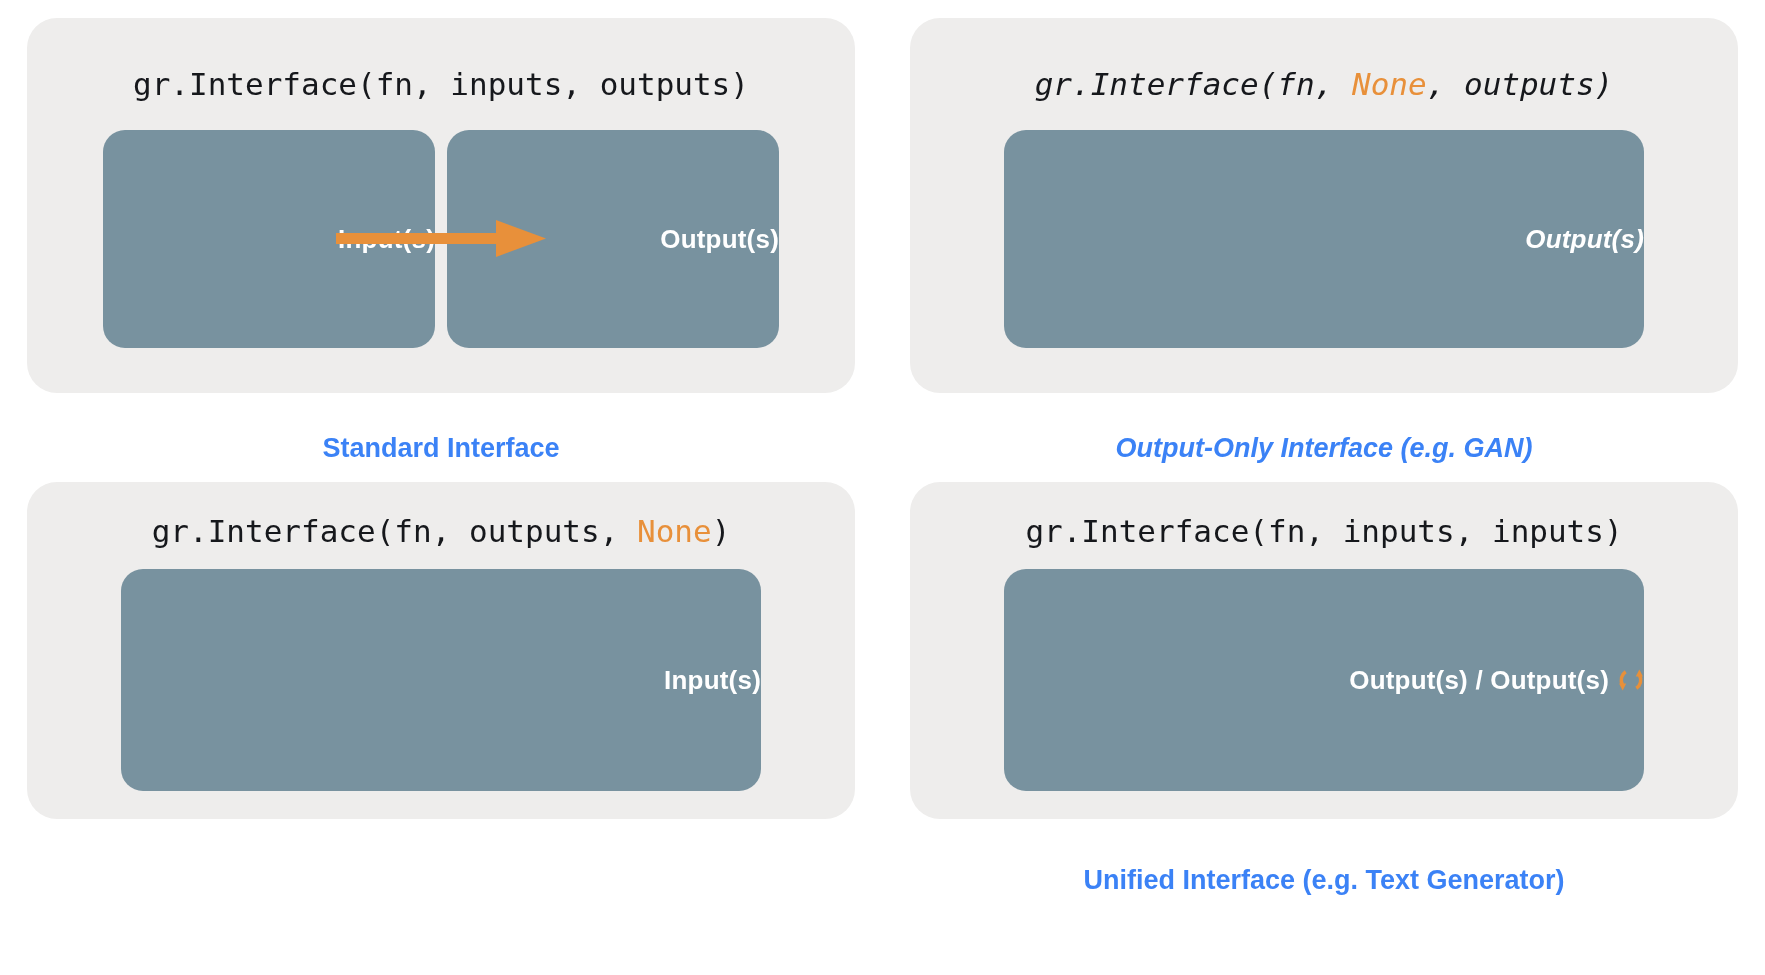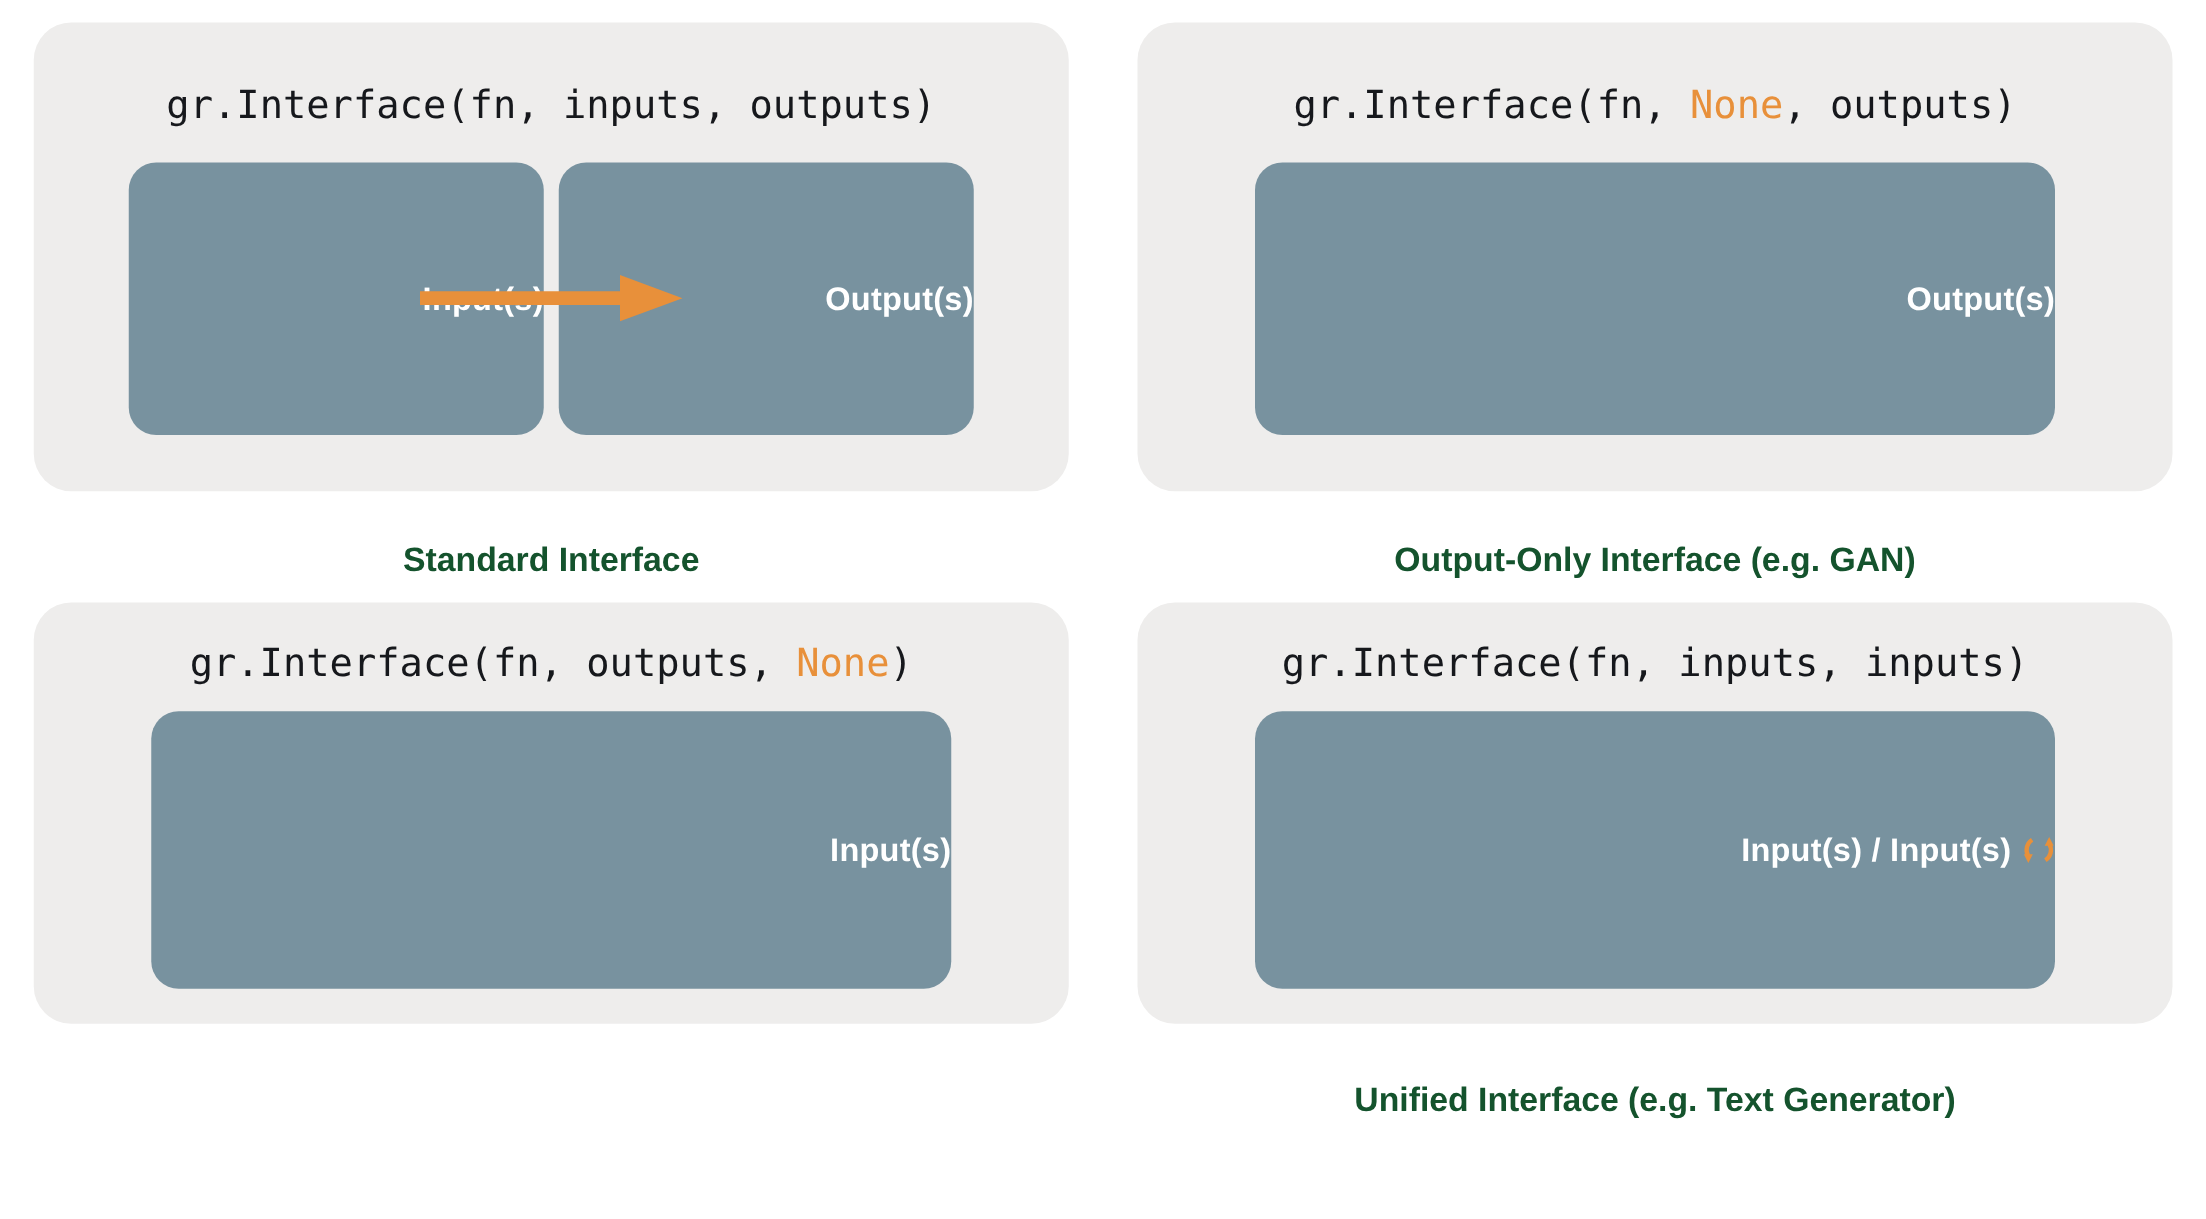--- a/index.html
+++ b/index.html
@@ -21,21 +21,21 @@
   }
 
   
   .quadrant {
     position: absolute;
     display: flex;
     flex-direction: column;
     align-items: center;
   }
   .q-tl { left: 0px;    top: 0px;   width: 882px; height: 470px; }
-  .q-tr { left: 883px;  top: 0px;   width: 882px; height: 470px; }
+  .q-tr { left: 883px;  top: 0px;   width: 882px; height: 470px; font-style: italic; }
   .q-bl { left: 0px;    top: 470px; width: 882px; height: 505px; }
   .q-br { left: 883px;  top: 470px; width: 882px; height: 505px; }
 
   
   .panel {
     background: #eeedec;
     border-radius: 30px;
     box-sizing: border-box;
     display: flex;
     flex-direction: column;
@@ -136,21 +136,21 @@
     height: 26px;
     line-height: 0;
   }
 
   
   .caption {
     font-family: "Liberation Sans", sans-serif;
     font-weight: bold;
     font-size: 27px;
     line-height: 1;
-    color: #14532d;
+    color: #3b82f6;
     text-align: center;
     width: 100%;
   }
   .q-tl .caption, .q-tr .caption { margin-top: 42px; }
   .q-bl .caption, .q-br .caption { margin-top: 48px; }
 </style>
 </head>
 <body>
 
 <div id="diagram">
@@ -211,21 +211,21 @@
   </div>
 
   <div class="quadrant q-br">
     <div class="panel panel-br">
 
       <div class="signature"><span>gr.Interface(fn, inputs, inputs)</span><span class="sig-none"></span><span></span></div>
 
       <div class="boxrow">
         <div class="slatebox box-full-bottom">
           <span class="box-label">
-            <span>Input(s) / Input(s)</span>
+            <span>Output(s) / Output(s)</span>
             <span class="cycle-icon">
               <svg width="26" height="26" viewBox="0 0 24 24">
                 <path d="M7.1 4.4 A9 9 0 0 0 4.2 16.4" fill="none" stroke="#e8903a" stroke-width="3.2" stroke-linecap="butt"></path>
                 <polygon points="1.0,15.2 7.6,15.2 4.3,21.6" fill="#e8903a"></polygon>
                 <path d="M16.9 19.6 A9 9 0 0 0 19.8 7.6" fill="none" stroke="#e8903a" stroke-width="3.2" stroke-linecap="butt"></path>
                 <polygon points="16.4,8.8 23.0,8.8 19.7,2.4" fill="#e8903a"></polygon>
               </svg>
             </span>
           </span>
         </div>

